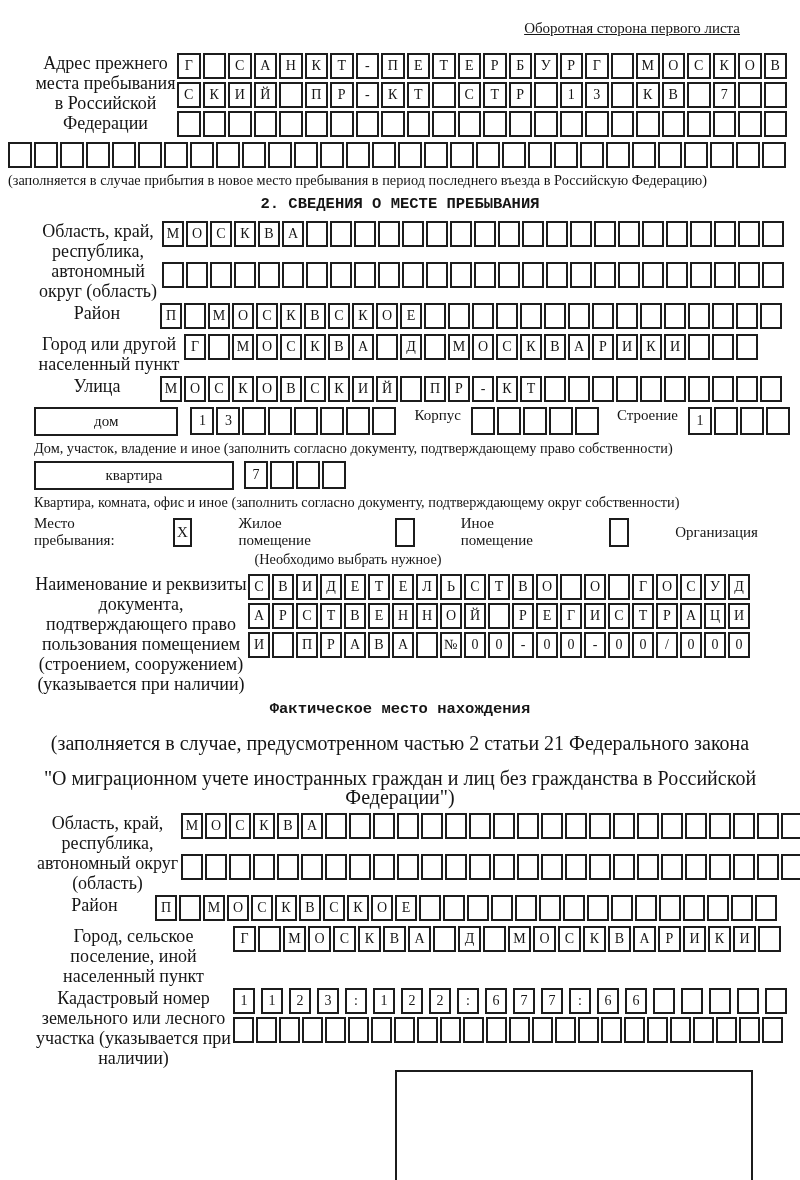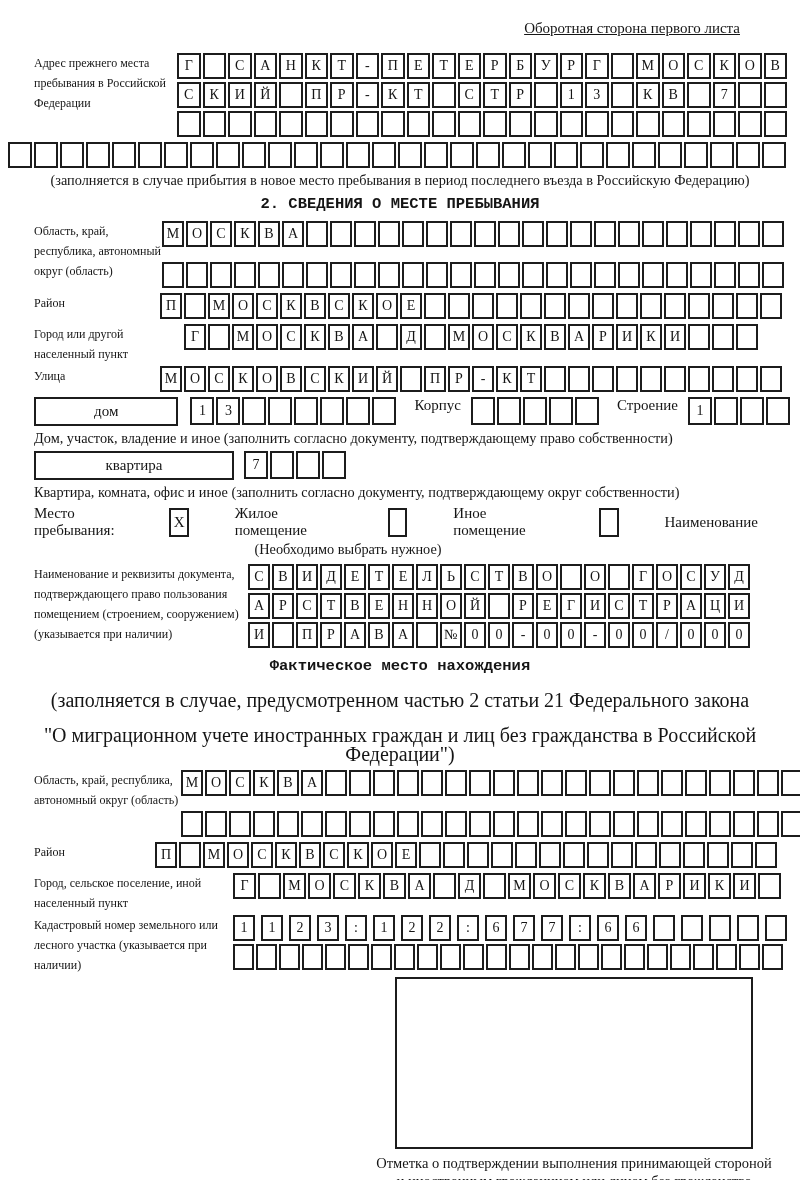--- a/index.html
+++ b/index.html
@@ -17,21 +17,21 @@
   }
   .top-note{
     text-align:right;
     padding-right:52px;
     font-size:15px;
     margin-bottom:16px;
     text-decoration:underline;
   }
   
   .field{display:flex;align-items:flex-start;margin-bottom:2px;}
-  .flabel{flex:0 0 auto;padding-left:26px;line-height:20px;font-size:12px;box-sizing:border-box;}
+  .flabel{flex:0 0 auto;padding-left:26px;line-height:20px;font-size:18px;box-sizing:border-box;text-align:center;}
   .w143{width:169px;}
   .w128{width:154px;}
   .w126{width:152px;}
   .w150{width:176px;}
   .w214{width:240px;}
   .w147{width:173px;}
   .w121{width:147px;}
   .w199{width:225px;}
   .cells{display:flex;flex-direction:column;}
   .cellrow{display:flex;margin-bottom:3px;}
@@ -47,21 +47,21 @@
   }
   .t26 .cell{width:22px;}
   .t24c .cell{width:22px;}
   .t22c .cell{width:23px;}
   .t21c .cell{width:22px;}
   .cad20 .cell{width:22px;margin-right:6px;}
   .cad24 .cell{width:21px;}
   .full30 .cell{width:24px;}
   .gap14{row-gap:12px;}
   .caption{font-size:14.3px;line-height:18px;margin:1px 0 4px 0;}
-  .center{text-align:center;}
+  .center{text-align:left;}
   .left-note{padding-left:26px;}
   .heading{
     text-align:center;font-weight:bold;font-size:15.5px;
     margin:6px 0 8px 0;
     font-family:Liberation Mono, monospace;
   }
   
   .hrow{display:flex;align-items:flex-start;margin:2px 0 3px 0;}
   .wide-box{
     box-sizing:border-box;border:2px solid #1c1c1c;height:29px;
@@ -423,21 +423,21 @@
   </div>
   <div class="caption left-note">Квартира, комната, офис и иное (заполнить согласно документу, подтверждающему округ собственности)</div>
 
   <div class="stay-row">
     <span class="stay-label">Место пребывания:</span>
     <span class="checkbox">X</span>
     <span class="opt-label">Жилое помещение</span>
     <span class="checkbox"></span>
     <span class="opt-label">Иное помещение</span>
     <span class="checkbox"></span>
-    <span class="opt-label">Наименование</span>
+    <span class="opt-label">Организация</span>
   </div>
   <div class="subnote">(Необходимо выбрать нужное)</div>
 
   <div class="field">
     <div class="flabel w214">Наименование и реквизиты документа, подтверждающего право пользования помещением (строением, сооружением) (указывается при наличии)</div>
     <div class="cells">
       <div class="cellrow t21c">
           <span class="cell">С</span>
           <span class="cell">В</span>
           <span class="cell">И</span>

